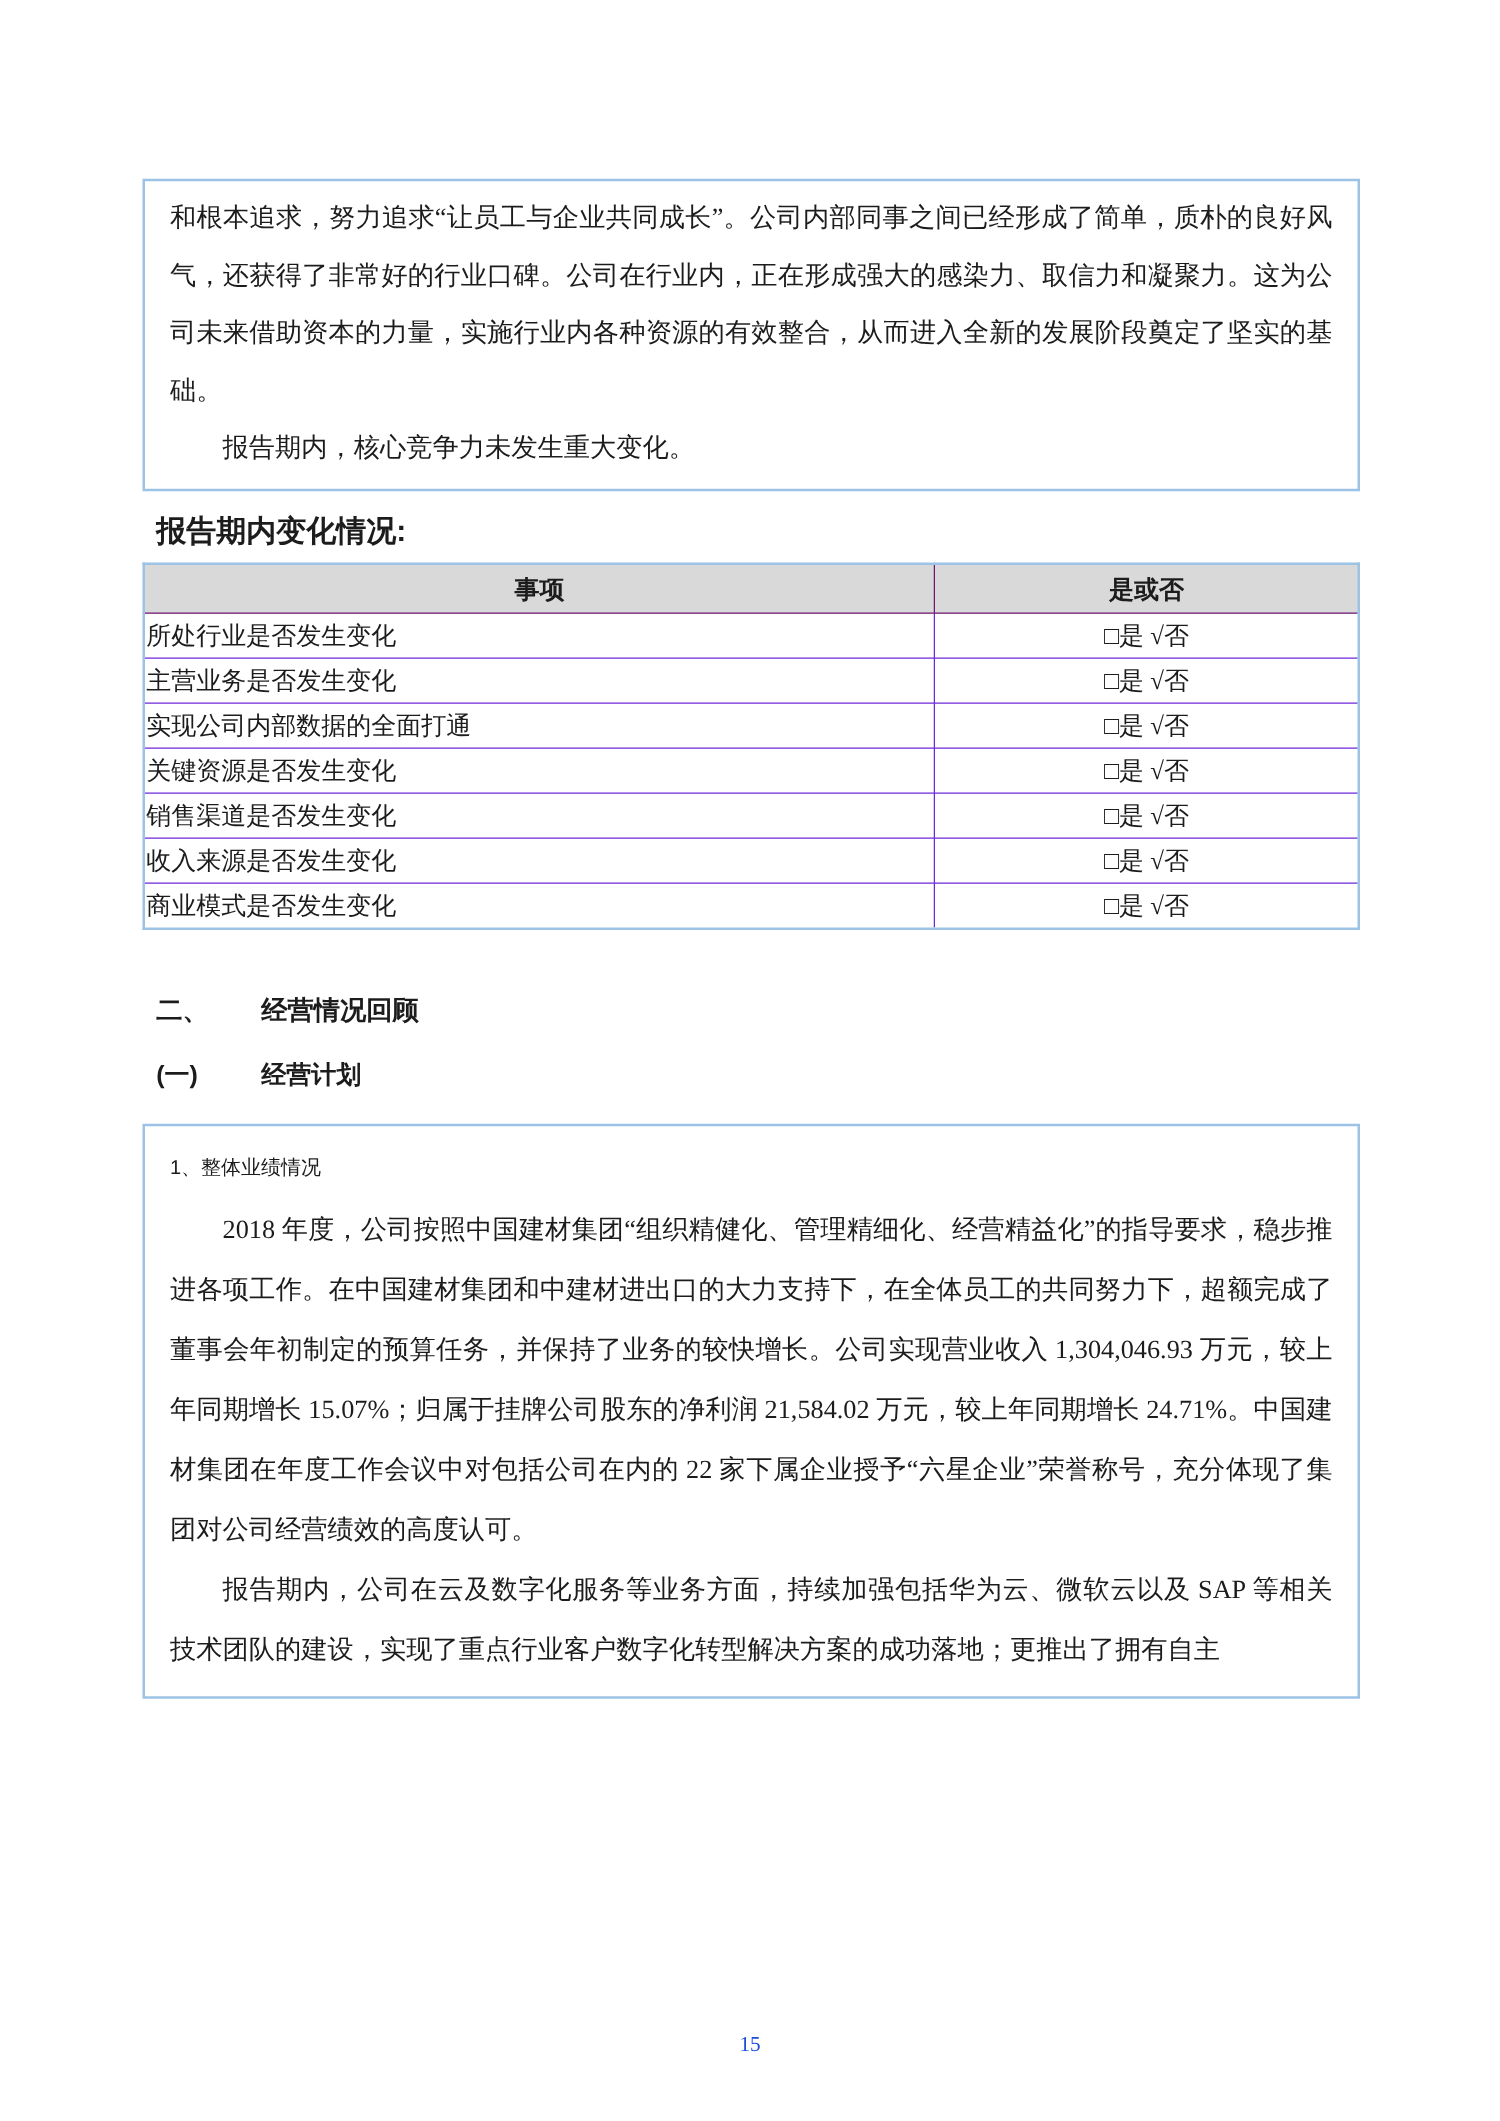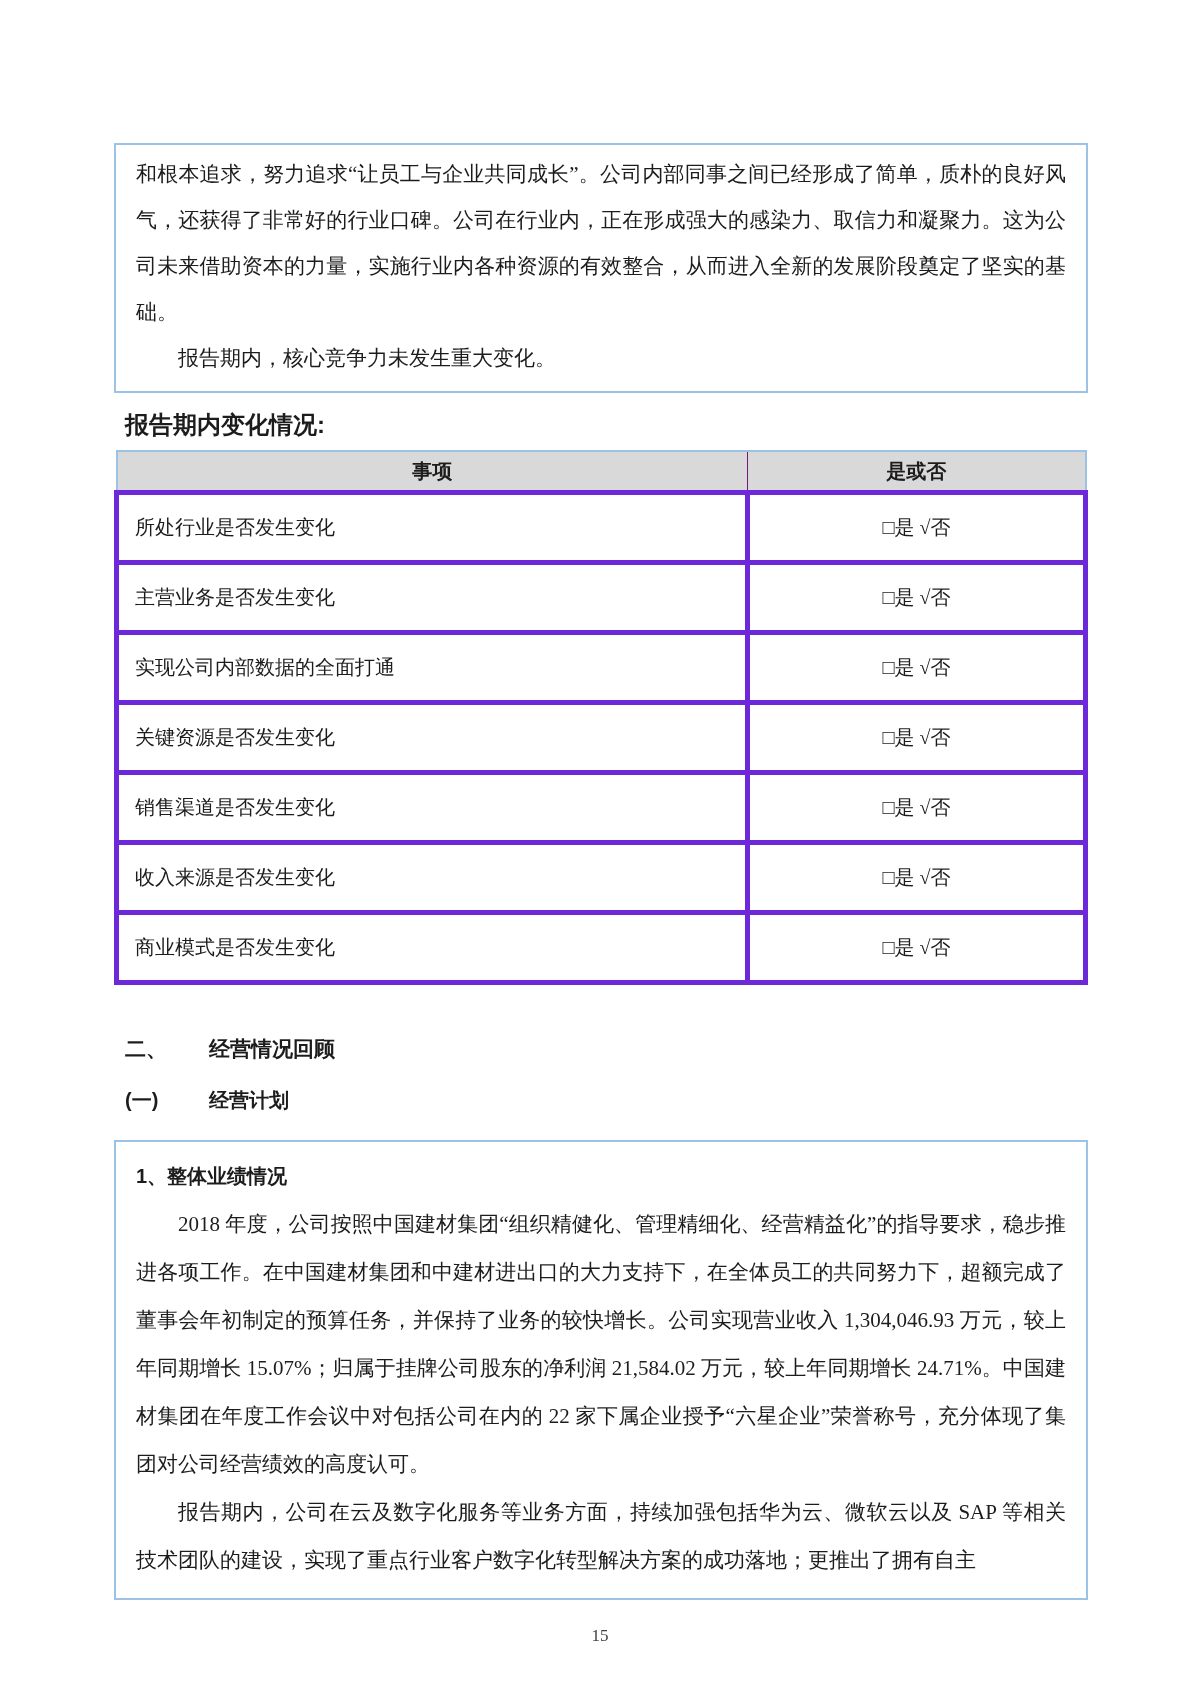--- a/index.html
+++ b/index.html
@@ -45,23 +45,23 @@
   }
   table.changes th{
     background:#d9d9d9;
     border:1px solid #701a75;
     height:36px;
     font-weight:bold;
     text-align:center;
     font-size:20px;
   }
   table.changes td{
-    border:5px solid #6d28d9;
+    border:1px solid #6d28d9;
     height:33px;
-    padding:16px;
+    padding:1px;
   }
   td.item-cell{padding-left:8px;text-align:left;}
   td.answer-cell{text-align:center;width:34.9%;}
   th.col-answer{width:34.9%;}
   .section-heading{
     margin:50px 0 0 11px;
     font-size:21px;
     font-weight:bold;
     font-family:"Liberation Sans","DejaVu Sans",sans-serif;
     display:flex;
@@ -74,34 +74,34 @@
     display:flex;
   }
   .heading-num{width:84px;flex:none;}
   .bottom-box{
     margin-top:26px;
     padding:8px 20px 14px 20px;
     line-height:48px;
   }
   .bottom-box h3{
     margin:6px 0 4px 0;
-    font-size:20px;
+    font-size:16px;
     line-height:40px;
-    font-weight:bold;
+    font-weight:normal;
     font-family:"Liberation Sans","DejaVu Sans",sans-serif;
     text-align:left;
   }
   .bottom-box p{margin:0;text-indent:2em;}
   .page-number{
     position:absolute;
     left:0;right:0;
     top:1626px;
     text-align:center;
     font-size:17px;
-    color:#404040;
+    color:#1d4ed8;
   }
 </style>
 </head>
 <body>
 
 <div class="page">
   <div class="content">
 
     <div class="text-box top-box">
       <p>和根本追求，努力追求“让员工与企业共同成长”。公司内部同事之间已经形成了简单，质朴的良好风气，还获得了非常好的行业口碑。公司在行业内，正在形成强大的感染力、取信力和凝聚力。这为公司未来借助资本的力量，实施行业内各种资源的有效整合，从而进入全新的发展阶段奠定了坚实的基础。</p>

